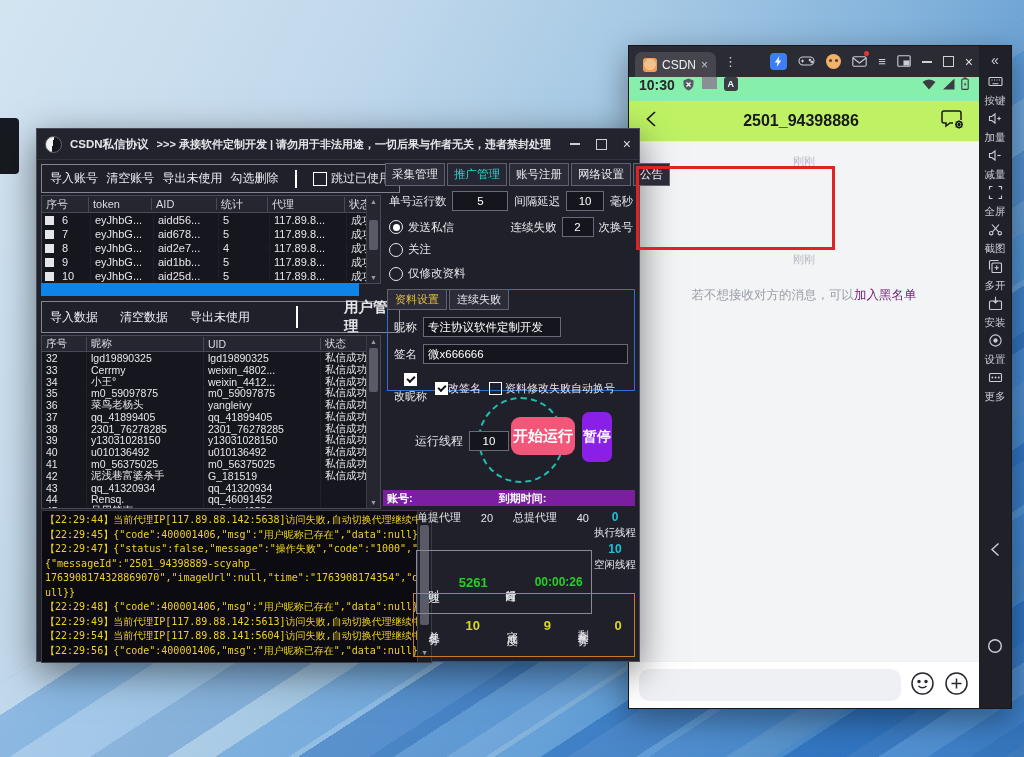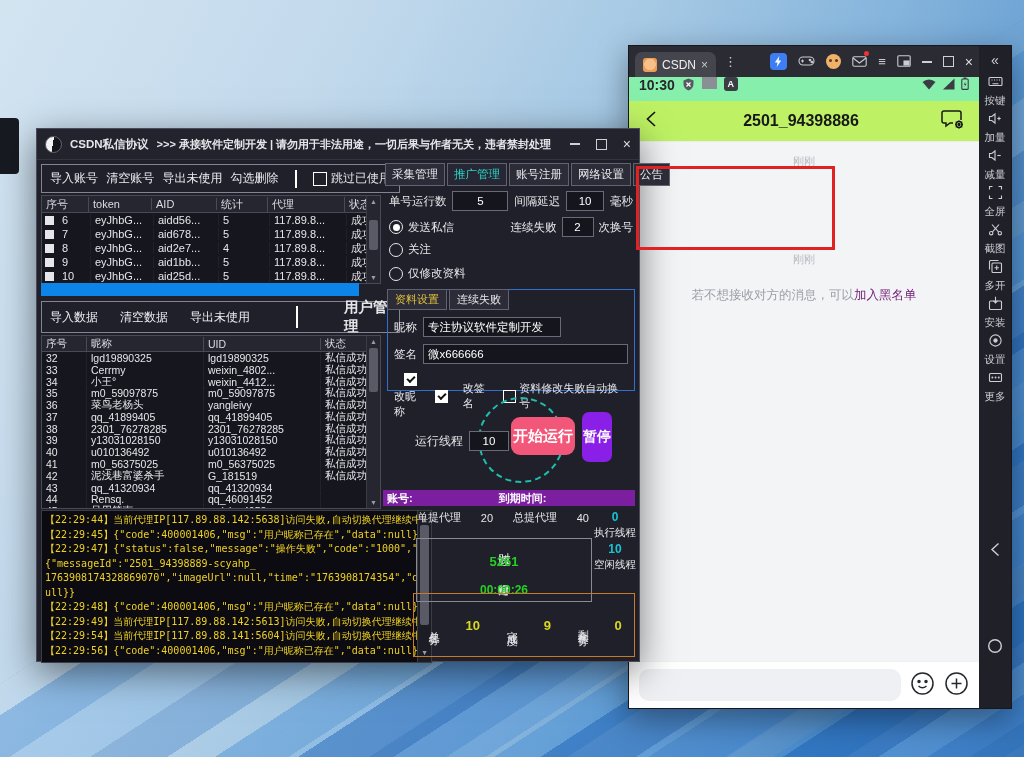--- a/index.html
+++ b/index.html
@@ -63,22 +63,22 @@
   .gtab{border:1px solid #62626e;background:#2c2c38;padding:2px 7px;font-size:11px;white-space:nowrap;}
   .gtab.active{color:#e2c23c;}
   .dashcircle{position:absolute;left:441px;top:268px;width:82px;height:82px;border:2px dashed #1fbfae;border-radius:50%;}
   .startbtn{position:absolute;left:474px;top:288px;width:64px;height:38px;background:#f2577a;border-radius:9px;
     color:#fff;font-size:15px;font-weight:bold;display:flex;align-items:center;justify-content:center;white-space:nowrap;}
   .pausebtn{position:absolute;left:545px;top:283px;width:30px;height:50px;background:#8a1fe8;border-radius:7px;
     color:#fff;font-size:14px;font-weight:bold;display:flex;align-items:center;justify-content:center;
     text-align:center;word-break:break-all;line-height:1.4;}
   .purplebar{position:absolute;left:346px;top:361px;right:4px;height:16px;background:#7b1fa0;color:#fff;
     font-size:11px;font-weight:bold;display:flex;align-items:center;padding:0 4px;}
-  .graybox{position:absolute;left:379px;top:409px;width:174px;height:62px;border:1px solid #8a8a92;
-    display:flex;align-items:center;justify-content:space-around;flex-direction:column;}
+  .graybox{position:absolute;left:379px;top:421px;width:174px;height:62px;border:1px solid #8a8a92;
+    display:flex;align-items:center;justify-content:space-around;}
   .orangebox{position:absolute;left:376px;top:464px;right:4px;height:62px;border:1px solid #c87a28;
     display:flex;align-items:center;justify-content:space-around;}
   .sidecol{position:absolute;left:556px;top:381px;width:44px;display:flex;flex-direction:column;
     align-items:center;gap:2px;font-size:10.5px;}
   .num-green{color:#24d024;font-weight:bold;font-size:13px;}
   .num-cyan{color:#19c3d6;font-weight:bold;font-size:12px;}
   .num-yellow{color:#d8d822;font-weight:bold;font-size:13px;}
   
   .em{position:absolute;left:628px;top:45px;width:382px;height:662px;background:#fff;border:1px solid #17171c;
     box-shadow:0 10px 30px rgba(0,0,0,.4);z-index:3;}
@@ -590,21 +590,21 @@
       </div>
       <div style="display:flex;align-items:center;gap:6px;margin:7px 6px 0;font-size:11.5px;">
         <span>签名</span>
         <span class="field" style="flex:1;text-align:left;padding:0 4px;">微x666666</span>
       </div>
       <div style="display:flex;align-items:center;gap:8px;margin:9px 6px 0;font-size:11px;">
         <span style="display:flex;align-items:center;gap:3px;flex-direction:column;">
           <span class="cbx small checked"></span>
           <span>改昵称</span>
         </span>
-        <span style="display:flex;align-items:center;gap:15px;">
+        <span style="display:flex;align-items:center;gap:0;">
           <span class="cbx small checked"></span>
           <span>改签名</span>
         </span>
         <span style="display:flex;align-items:center;gap:3px;">
           <span class="cbx small"></span>
           <span>资料修改失败自动换号</span>
         </span>
       </div>
     </div>
 

